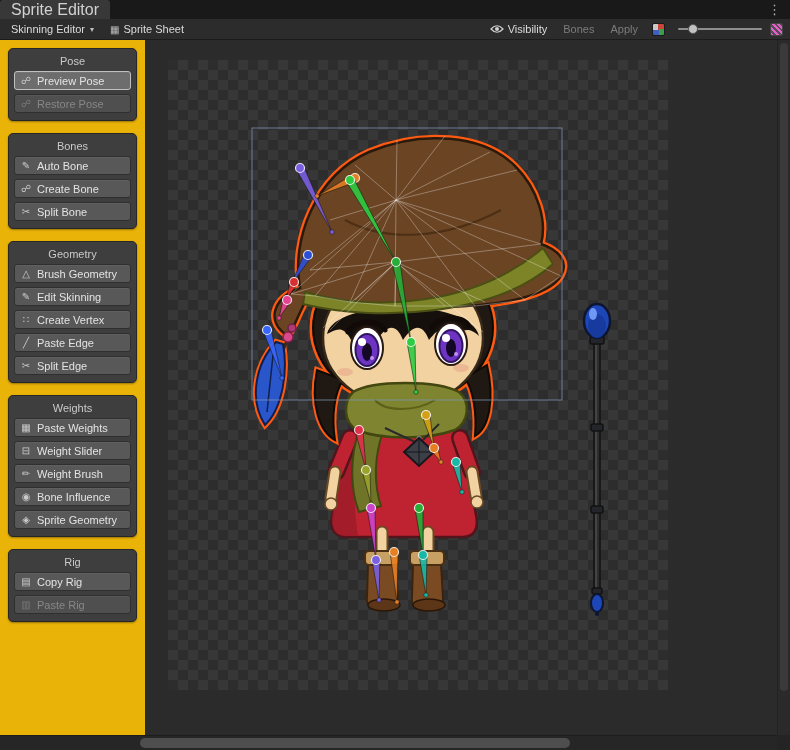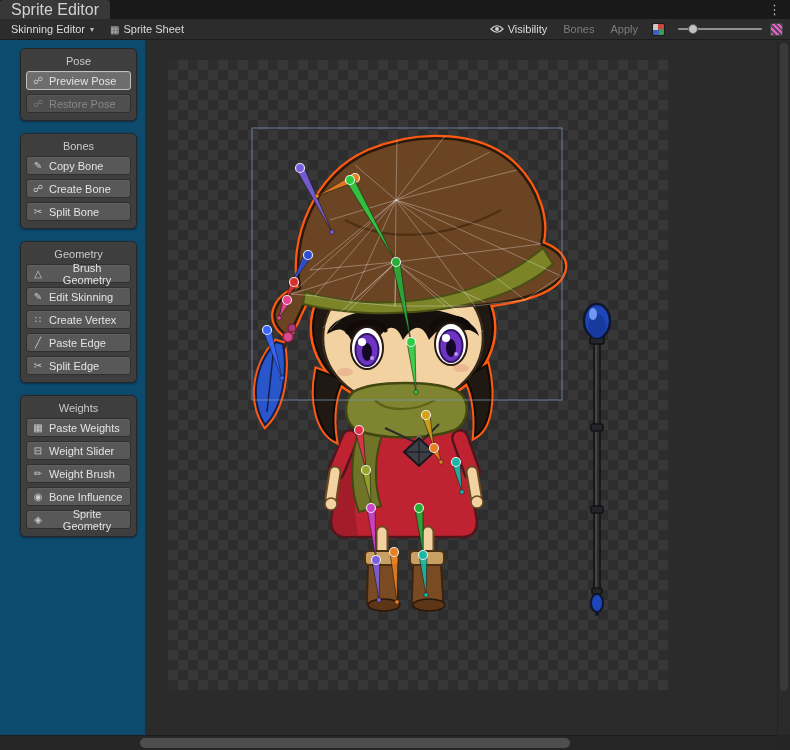--- a/index.html
+++ b/index.html
@@ -27,21 +27,21 @@
     background:conic-gradient(#c8463c 0 25%, #3f9e4d 0 50%, #3c5fc0 0 75%, #c9c9c9 0)}
   .zoom{width:84px;height:16px;position:relative;margin:0 6px;cursor:pointer}
   .zoom .track{position:absolute;left:0;right:0;top:7px;height:2px;background:#8f8f8f;border-radius:1px}
   .zoom .knob{position:absolute;left:12%;top:3px;width:10px;height:10px;border-radius:50%;
     background:#c2c2c2;border:1px solid #555;cursor:pointer}
   .alphaicon{width:13px;height:13px;margin-right:3px;border:1px solid #444;border-radius:2px;cursor:pointer;
     background:repeating-linear-gradient(45deg,#e060c8 0 2px,#5a4a58 2px 4px)}
 
   
   .main{position:absolute;top:40px;left:0;right:0;bottom:15px;display:flex}
-  .sidebar{width:145px;background:#0c4a6e;padding:8px 8px 0 20px;display:flex;
+  .sidebar{width:145px;background:#eab308;padding:8px 8px 0 8px;display:flex;
     flex-direction:column;gap:12px;overflow:hidden;flex:none}
   .panel{background:#3e3e3e;border:1px solid #272727;border-radius:5px;
     padding:4px 5px 7px;box-shadow:0 1px 2px rgba(0,0,0,.35)}
   .panel h3{font-size:11px;font-weight:400;color:#cacaca;text-align:center;margin:2px 0 4px}
   .btn{display:flex;align-items:center;gap:5px;width:100%;height:19px;margin-top:4px;
     background:#585858;border:1px solid #2f2f2f;border-radius:3px;color:#e3e3e3;
     font-size:11px;padding:0 5px;cursor:pointer;box-shadow:inset 0 1px 0 rgba(255,255,255,.05)}
   .btn .ic{width:12px;font-size:10px;color:#c9c9c9;text-align:center;flex:none}
   .btn.active{background:#6d6d6d;border-color:#c0c0c0}
   .btn.disabled{background:#4f4f4f;color:#878787;cursor:default}
@@ -115,21 +115,21 @@
         <button class="btn disabled">
           <span class="ic">☍</span>
           <span>Restore Pose</span>
         </button>
       </div>
 
       <div class="panel">
         <h3>Bones</h3>
         <button class="btn">
           <span class="ic">✎</span>
-          <span>Copy Bone</span>
+          <span>Auto Bone</span>
         </button>
         <button class="btn">
           <span class="ic">☍</span>
           <span>Create Bone</span>
         </button>
         <button class="btn">
           <span class="ic">✂</span>
           <span>Split Bone</span>
         </button>
       </div>
@@ -175,20 +175,31 @@
         <button class="btn">
           <span class="ic">◉</span>
           <span>Bone Influence</span>
         </button>
         <button class="btn">
           <span class="ic">◈</span>
           <span>Sprite Geometry</span>
         </button>
       </div>
 
+      <div class="panel">
+        <h3>Rig</h3>
+        <button class="btn">
+          <span class="ic">▤</span>
+          <span>Copy Rig</span>
+        </button>
+        <button class="btn disabled">
+          <span class="ic">▥</span>
+          <span>Paste Rig</span>
+        </button>
+      </div>
     </aside>
 
     <div class="canvas">
       <div class="checker"></div>
 
       <svg id="scene" viewBox="0 0 632 695">
 
         <g>
 
           <path d="M215,383 C203,400 193,442 187,477 C185,491 191,497 202,497 L318,497

